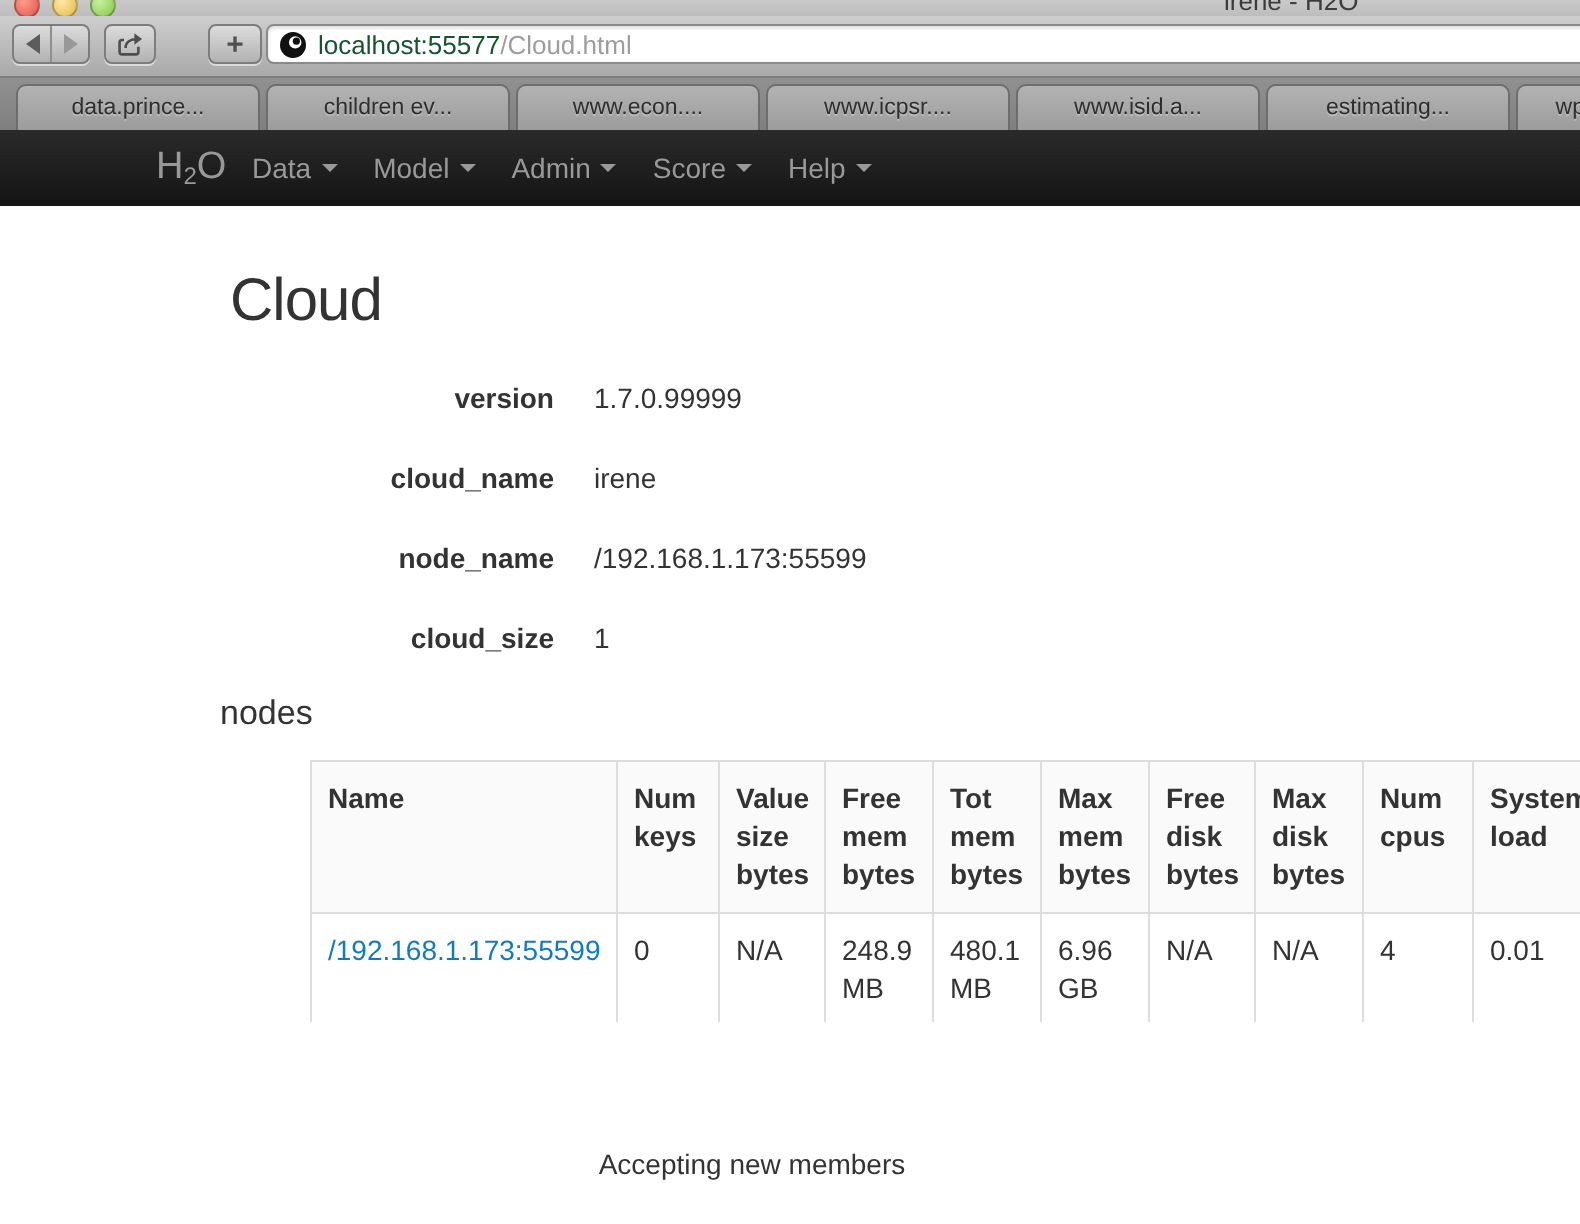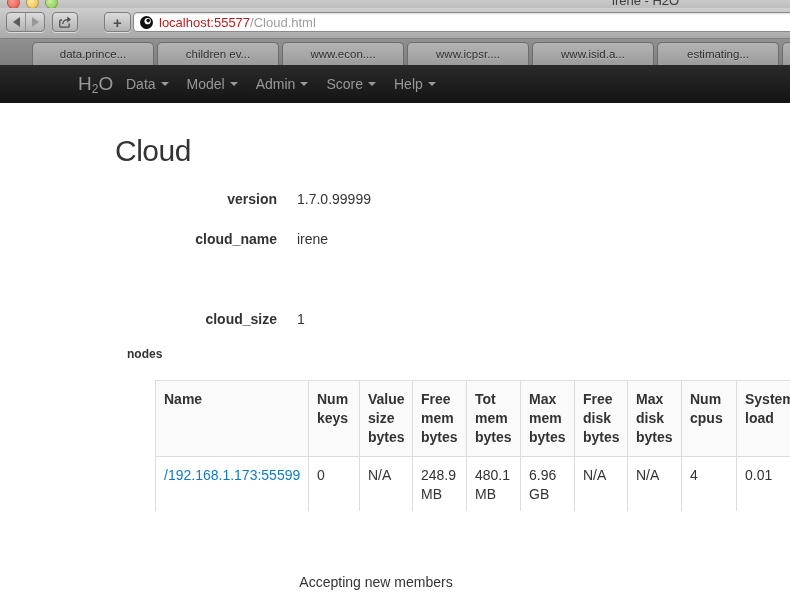--- a/index.html
+++ b/index.html
@@ -40,34 +40,34 @@
   .tri-fwd{width:0;height:0;border-top:5px solid transparent;border-bottom:5px solid transparent;border-left:7px solid #989898;}
   .sharebtn{left:52px;width:26px;}
   .newtabbtn{left:104px;width:27px;font-size:15px;color:#4f4f4f;font-weight:bold;line-height:1;}
   .urlfield{
     position:absolute;left:133px;top:4px;width:667px;height:20px;box-sizing:border-box;
     background:#fff;border:1px solid #8a8a8a;border-radius:4px;
     box-shadow:inset 0 1px 2px rgba(0,0,0,.15);
     display:flex;align-items:center;padding:0 6px;gap:6px;
   }
   .urltext{font-size:13px;white-space:nowrap;}
-  .urlhost{color:#b91c1c;}
+  .urlhost{color:#14532d;}
   .urlpath{color:#9d9d9d;}
   
   .tabbar{
     position:absolute;left:0;top:39px;width:790px;height:26px;
     background:linear-gradient(#919191,#7f7f7f);z-index:8;
   }
   .tab{
     position:absolute;top:3px;height:23px;width:122px;box-sizing:border-box;
     background:linear-gradient(#b3b3b3,#9c9c9c);
     border:1px solid #6d6d6d;border-bottom:none;border-radius:5px 5px 0 0;
     display:flex;align-items:center;justify-content:center;
     font-size:11.5px;color:#2e2e2e;text-shadow:0 1px 0 rgba(255,255,255,.25);
-    overflow:hidden;white-space:nowrap;padding:0 8px;margin-left:24px;
+    overflow:hidden;white-space:nowrap;padding:0 8px;
   }
   .t0{left:8px}.t1{left:133px}.t2{left:258px}.t3{left:383px}.t4{left:508px}.t5{left:633px}.t6{left:758px;width:60px}
   
   .appnav{
     position:absolute;left:0;top:65px;width:790px;height:38px;
     background:linear-gradient(#2a2a2a,#141414);z-index:7;
   }
   .brand{position:absolute;left:78px;top:0;height:32px;line-height:38px;color:#999;font-size:19px;cursor:pointer;}
   .brand .sub{font-size:12px;position:relative;top:3px;}
   .menu{position:absolute;left:119px;top:0;height:38px;display:flex;}
@@ -77,21 +77,21 @@
   }
   .caret{display:inline-block;width:0;height:0;margin-left:5px;
     border-left:4px solid transparent;border-right:4px solid transparent;border-top:4px solid #999;}
   
   .content{position:absolute;left:0;top:103px;width:790px;height:509px;background:#fff;color:#333;}
   .pagetitle{position:absolute;left:115px;top:31px;font-size:30px;font-weight:normal;letter-spacing:-.5px;}
   .field{position:absolute;left:117px;font-size:14px;line-height:20px;}
   .field .lbl{display:inline-block;width:160px;text-align:right;font-weight:bold;}
   .field .val{margin-left:20px;}
   .f0{top:86px}.f1{top:126px}.f2{top:166px}.f3{top:206px}
-  .nodes-h{position:absolute;left:127px;top:244px;font-size:12px;font-weight:bold;}
+  .nodes-h{position:absolute;left:110px;top:244px;font-size:17px;font-weight:normal;}
   .tablewrap{position:absolute;left:118px;top:277px;width:672px;height:131px;overflow:hidden;border-radius:4px 0 0 4px;padding-left:37px;}
   table.nodes{border-collapse:collapse;table-layout:fixed;width:719px;font-size:14px;}
   table.nodes th,table.nodes td{
     border:1px solid #ddd;vertical-align:top;text-align:left;
     padding:9px 8px;line-height:19px;box-sizing:border-box;overflow:hidden;
   }
   table.nodes th{font-weight:bold;background:#fafafa;height:73px;}
   table.nodes td{height:57px;}
   .c0{width:153px}.c1{width:51px}.c2{width:53px}.c3{width:54px}.c4{width:54px}.c5{width:54px}
   .c6{width:53px}.c7{width:54px}.c8{width:55px}.c9{width:58px}.c10{width:80px}
@@ -180,20 +180,23 @@
 </div>
 
 <div class="content">
   <div class="pagetitle">Cloud</div>
 
   <div class="field f0">
     <span class="lbl">version</span><span class="val">1.7.0.99999</span>
   </div>
   <div class="field f1">
     <span class="lbl">cloud_name</span><span class="val">irene</span>
+  </div>
+  <div class="field f2">
+    <span class="lbl">node_name</span><span class="val">/192.168.1.173:55599</span>
   </div>
   <div class="field f3">
     <span class="lbl">cloud_size</span><span class="val">1</span>
   </div>
 
   <div class="nodes-h">nodes</div>
 
   <div class="tablewrap">
     <table class="nodes">
       <colgroup>

